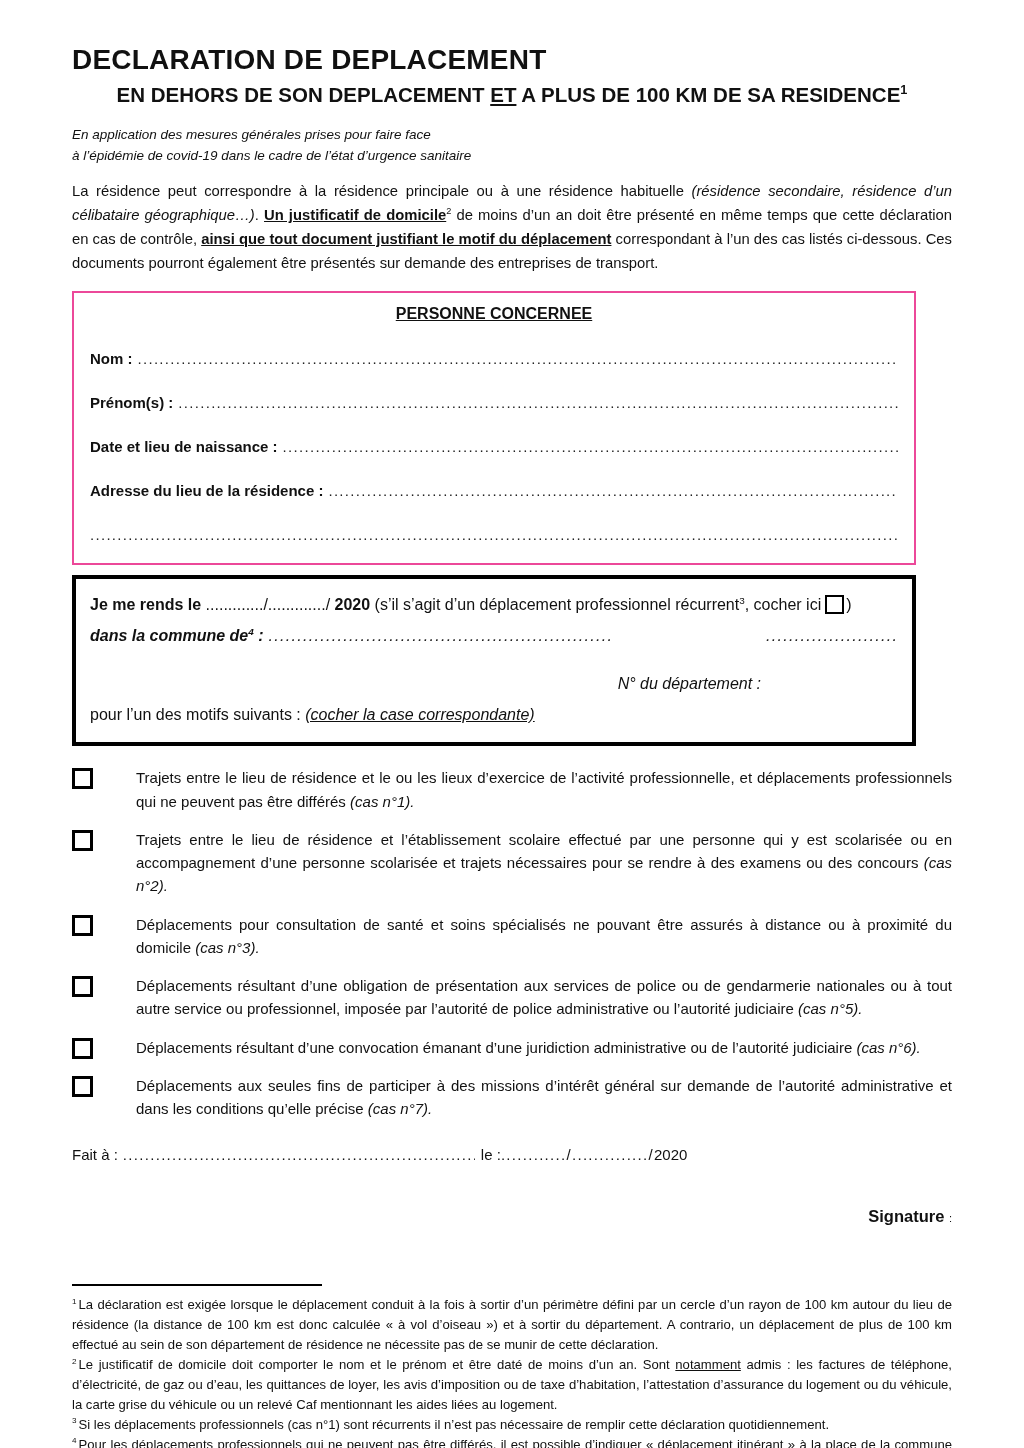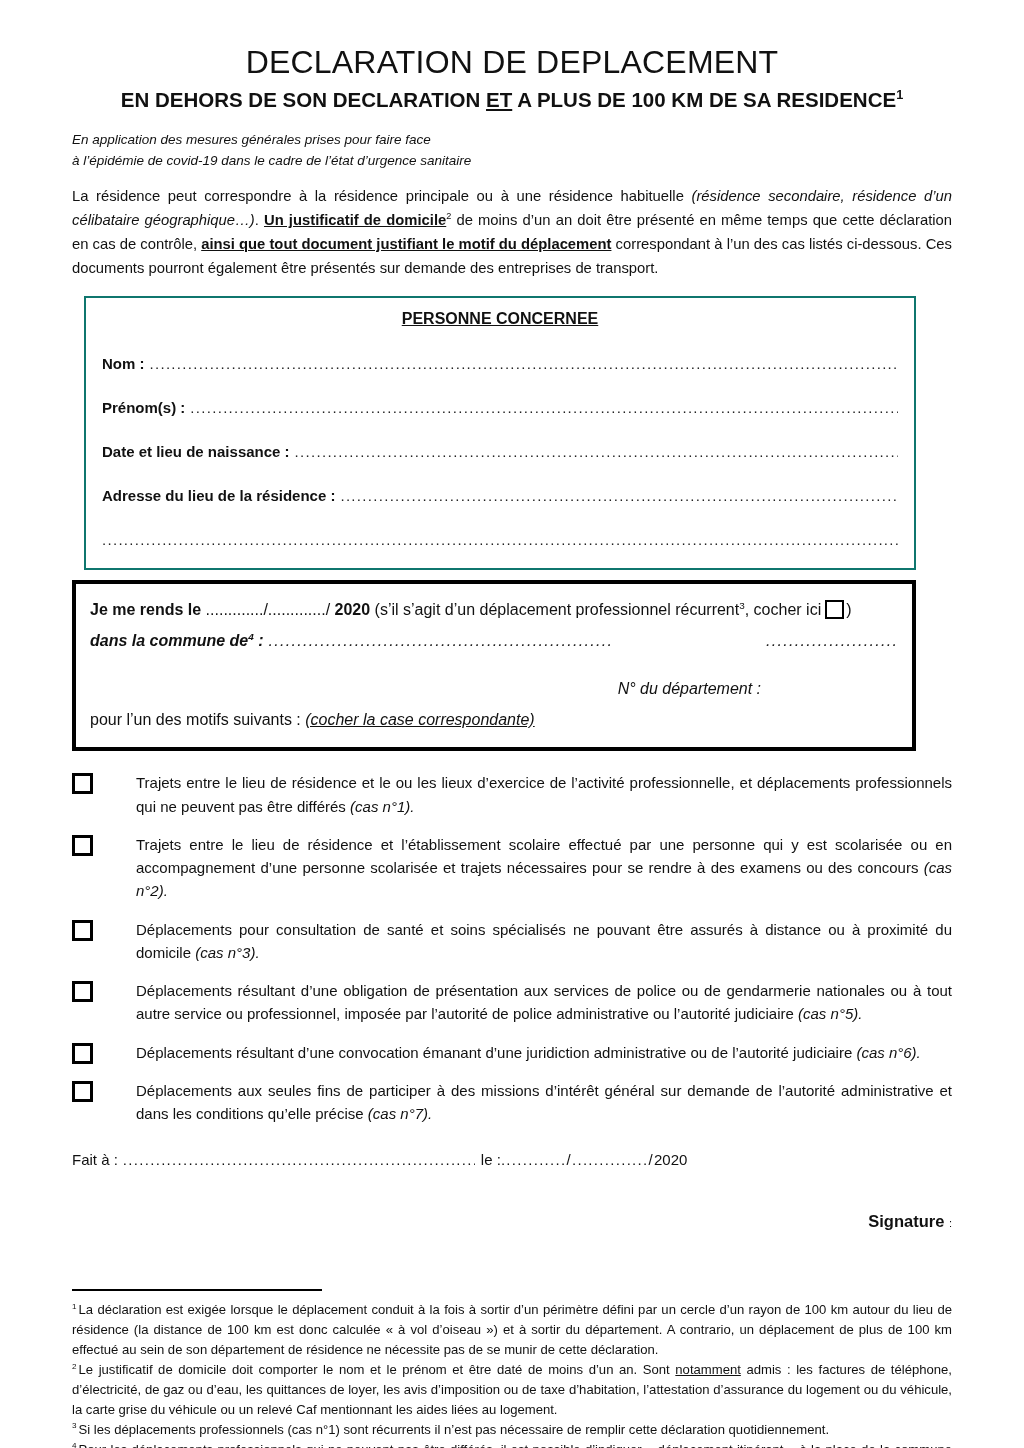--- a/index.html
+++ b/index.html
@@ -8,23 +8,23 @@
     width: 1024px;
     min-height: 1448px;
     background: #ffffff;
     color: #111111;
     font-family: "Liberation Sans", sans-serif;
     font-size: 15px;
   }
   .page { padding: 44px 72px 28px 72px; }
 
   .title {
-    text-align: center;
-    font-weight: normal;
-    font-size: 32px;
+    text-align: left;
+    font-weight: bold;
+    font-size: 28px;
     letter-spacing: .2px;
   }
   .subtitle {
     text-align: center;
     font-weight: bold;
     font-size: 20.5px;
     margin-top: 7px;
   }
   .subtitle .u { text-decoration: underline; }
   sup { font-size: 62%; vertical-align: super; line-height: 0; }
@@ -41,25 +41,24 @@
     text-align: justify;
     line-height: 1.62;
     font-size: 14.8px;
   }
   .b { font-weight: bold; }
   .bu { font-weight: bold; text-decoration: underline; }
   .it { font-style: italic; }
   .iu { font-style: italic; text-decoration: underline; }
 
   .box1 {
-    border: 2px solid #0f766e;
+    border: 2px solid #ec4899;
     margin-top: 15px;
     margin-right: 36px;
     padding: 12px 16px 20px 16px;
-    margin-left: 12px;
   }
   .box-title {
     text-align: center;
     font-weight: bold;
     text-decoration: underline;
     font-size: 16px;
   }
   .field {
     display: flex;
     align-items: flex-end;
@@ -152,21 +151,21 @@
   .fn sup { margin-right: 2px; }
   .fn .u { text-decoration: underline; }
 </style>
 </head>
 <body>
 
 <div class="page">
 
   <div class="title">DECLARATION DE DEPLACEMENT</div>
 
-  <div class="subtitle"><span>EN DEHORS DE SON DECLARATION </span><span class="u">ET</span><span> A PLUS DE 100 KM DE SA RESIDENCE</span><sup>1</sup></div>
+  <div class="subtitle"><span>EN DEHORS DE SON DEPLACEMENT </span><span class="u">ET</span><span> A PLUS DE 100 KM DE SA RESIDENCE</span><sup>1</sup></div>
 
   <div class="tagline">
     <div>En application des mesures générales prises pour faire face</div>
     <div>à l’épidémie de covid-19 dans le cadre de l’état d’urgence sanitaire</div>
   </div>
 
   <p class="intro"><span>La résidence peut correspondre à la résidence principale ou à une résidence habituelle </span><span class="it">(résidence secondaire, résidence d’un célibataire géographique…)</span><span>. </span><span class="bu">Un justificatif de domicile</span><sup>2</sup><span> de moins d’un an doit être présenté en même temps que cette déclaration en cas de contrôle, </span><span class="bu">ainsi que tout document justifiant le motif du déplacement</span><span> correspondant à l’un des cas listés ci-dessous. Ces documents pourront également être présentés sur demande des entreprises de transport.</span></p>
 
   <div class="box1">
     <div class="box-title">PERSONNE CONCERNEE</div>

